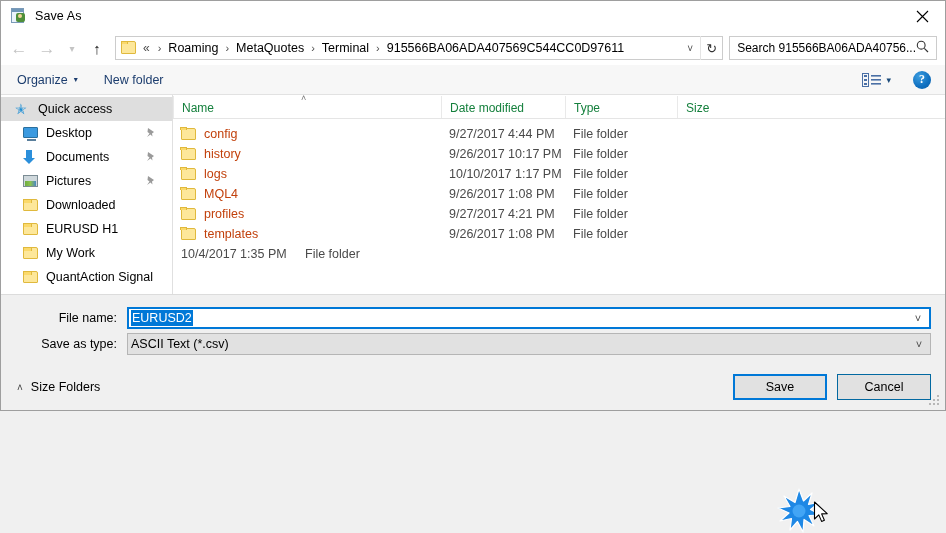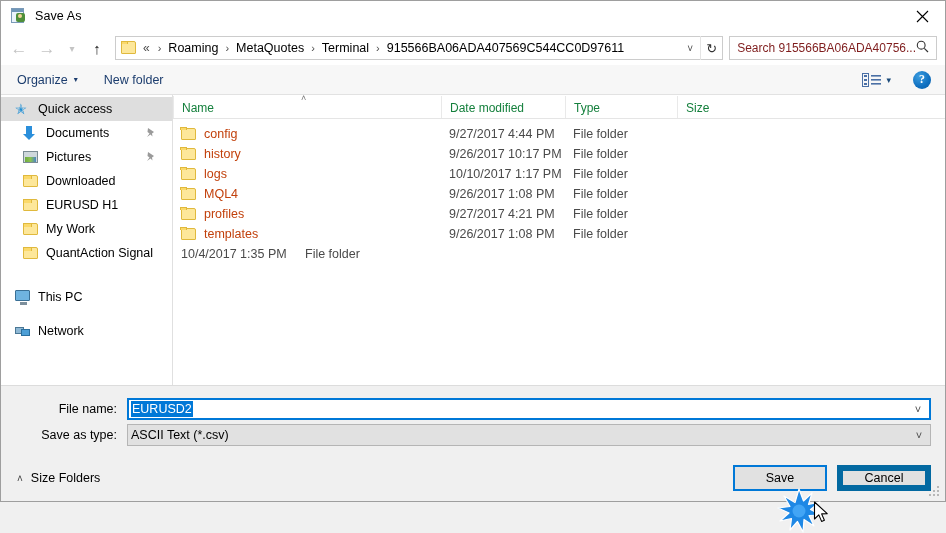--- a/index.html
+++ b/index.html
@@ -8,21 +8,21 @@
     width: 946px; height: 533px;
     font-family: "Liberation Sans", sans-serif;
     font-size: 12px;
     color: #000;
     background: #f0f0f0;
     overflow: hidden;
     -webkit-font-smoothing: antialiased;
   }
   .dialog {
     position: relative;
-    width: 946px; height: 502px;
+    width: 946px; height: 411px;
     background: #f0f0f0;
     border: 1px solid #9e9e9e;
     display: flex; flex-direction: column;
   }
 
   
   .titlebar {
     height: 30px; flex: 0 0 30px;
     background: #ffffff;
     display: flex; align-items: center;
@@ -108,21 +108,21 @@
     width: 22px; height: 24px; display:flex; align-items:center; justify-content:center;
     border-left: 1px solid #e4e4e4;
     color:#333; font-size: 13px;
   }
   .searchbox {
     flex: 0 0 206px; height: 24px;
     border: 1px solid #cccccc; background:#ffffff;
     display:flex; align-items:center; padding: 0 6px 0 7px;
   }
   .search-ph {
-    flex:1 1 auto; color:#7f1d1d; font-size: 12px; white-space:nowrap; overflow:hidden;
+    flex:1 1 auto; color:#000000; font-size: 12px; white-space:nowrap; overflow:hidden;
   }
   .search-ico { flex:0 0 14px; color:#333; }
 
   
   .cmdbar {
     height: 30px; flex: 0 0 30px;
     background: #f7f7f7;
     border-bottom: 1px solid #e2e2e2;
     display: flex; align-items: center;
     padding-left: 16px;
@@ -247,21 +247,21 @@
   
   .footer {
     flex: 0 0 46px; background:#f0f0f0;
     display:flex; align-items:center; padding: 0 14px 0 10px; position:relative;
   }
   .hide-folders { display:flex; align-items:center; font-size:12.5px; color:#000; }
   .hide-folders .hcar { font-size:10px; color:#3a3a3a; margin-right:8px; margin-left:6px; }
   .btns { margin-left:auto; display:flex; align-items:center; }
   .btn {
     width: 94px; height: 26px; font-size:12.5px; color:#000;
-    background:#e1e1e1; border:6px solid #0369a1;
+    background:#e1e1e1; border:1px solid #0369a1;
     display:flex; align-items:center; justify-content:center;
     margin-left: 10px; position:relative;
   }
   .btn.primary { border:2px solid #0078d7; background:#e1e1e1; }
   .resize-grip {
     position:absolute; right: 4px; bottom: 3px; width: 12px; height: 12px;
   }
   .resize-grip i {
     position:absolute; width:2px; height:2px; background:#b7b7b7;
   }
@@ -367,20 +367,31 @@
 
     <div class="sidebar">
 
       <div class="nav-item selected top">
         <span class="ico">
             <span class="ico-star">✭</span>
           </span>
         <span class="lbl">Quick access</span>
       </div>
 
+      <div class="nav-item">
+        <span class="ico">
+            <i class="ico-desktop"></i>
+          </span>
+        <span class="lbl">Desktop</span>
+        <span class="pin">
+          <svg width="11" height="11" viewBox="0 0 11 11">
+              <path d="M3 1 L9 5 L7 6.5 L7.5 9.5 L5.5 7.5 L2 10 L4.5 6.5 L2.5 5 Z" fill="#9a9a9a"></path>
+            </svg>
+        </span>
+      </div>
 
       <div class="nav-item">
         <span class="ico">
             <i class="ico-docs-arrow"></i>
           </span>
         <span class="lbl">Documents</span>
         <span class="pin">
           <svg width="11" height="11" viewBox="0 0 11 11">
               <path d="M3 1 L9 5 L7 6.5 L7.5 9.5 L5.5 7.5 L2 10 L4.5 6.5 L2.5 5 Z" fill="#9a9a9a"></path>
             </svg>

